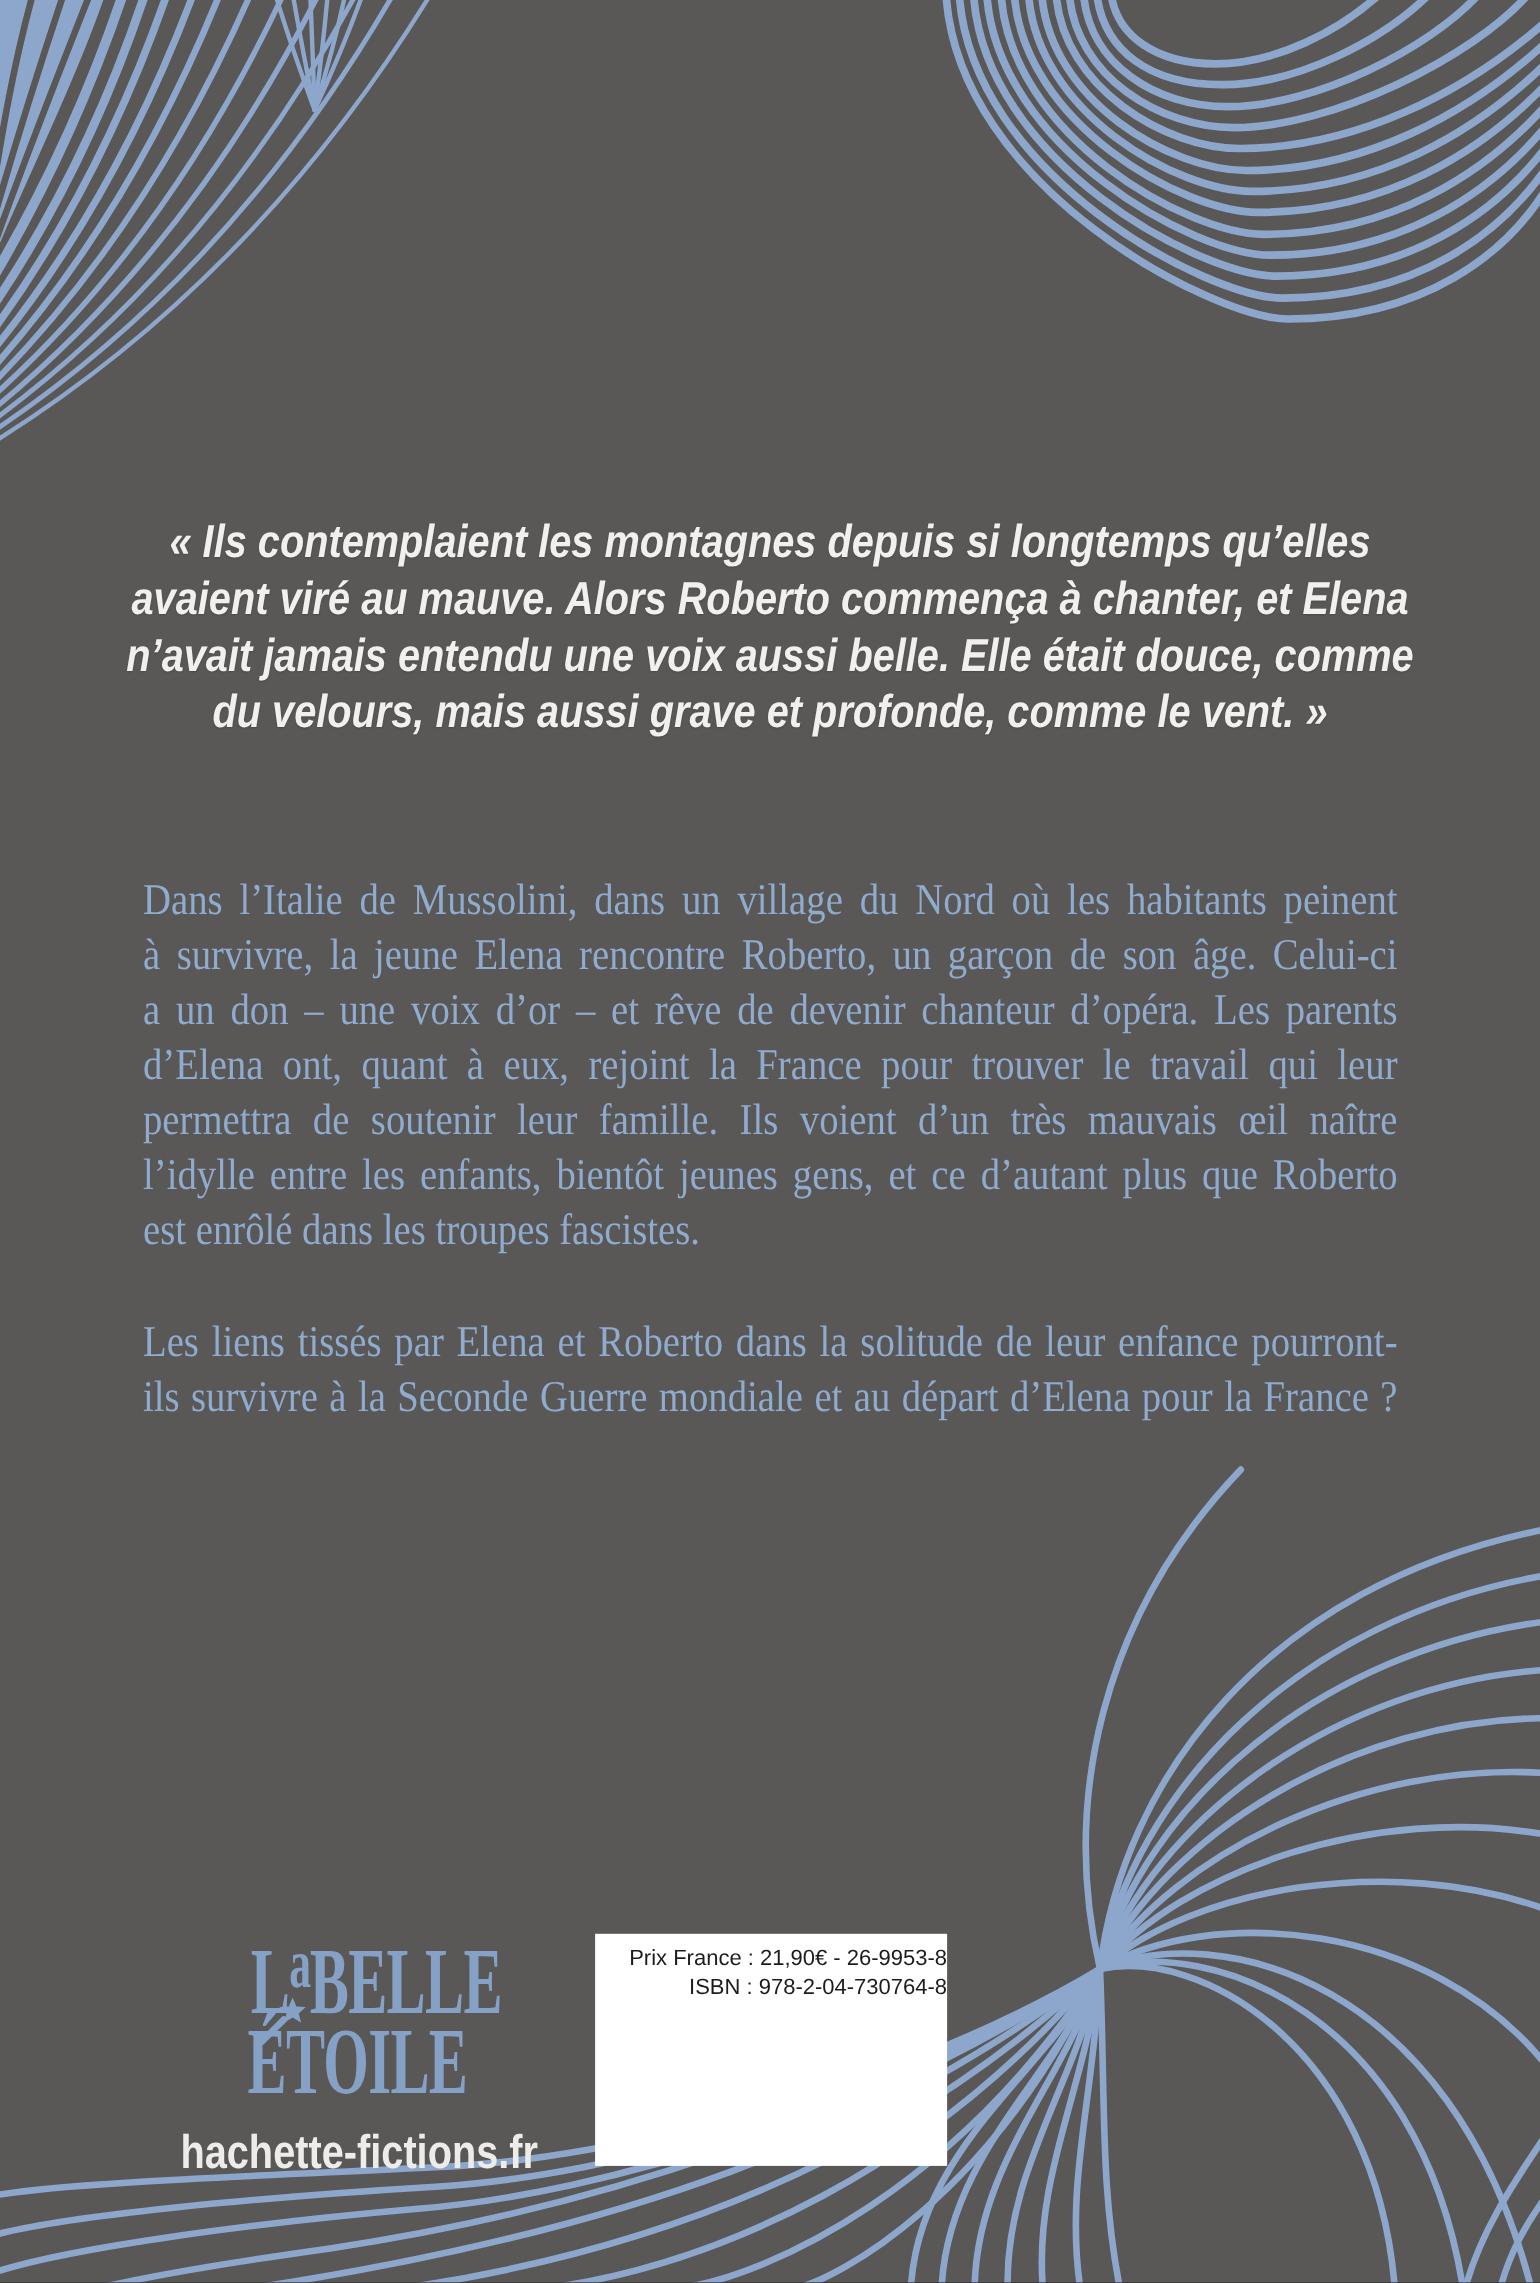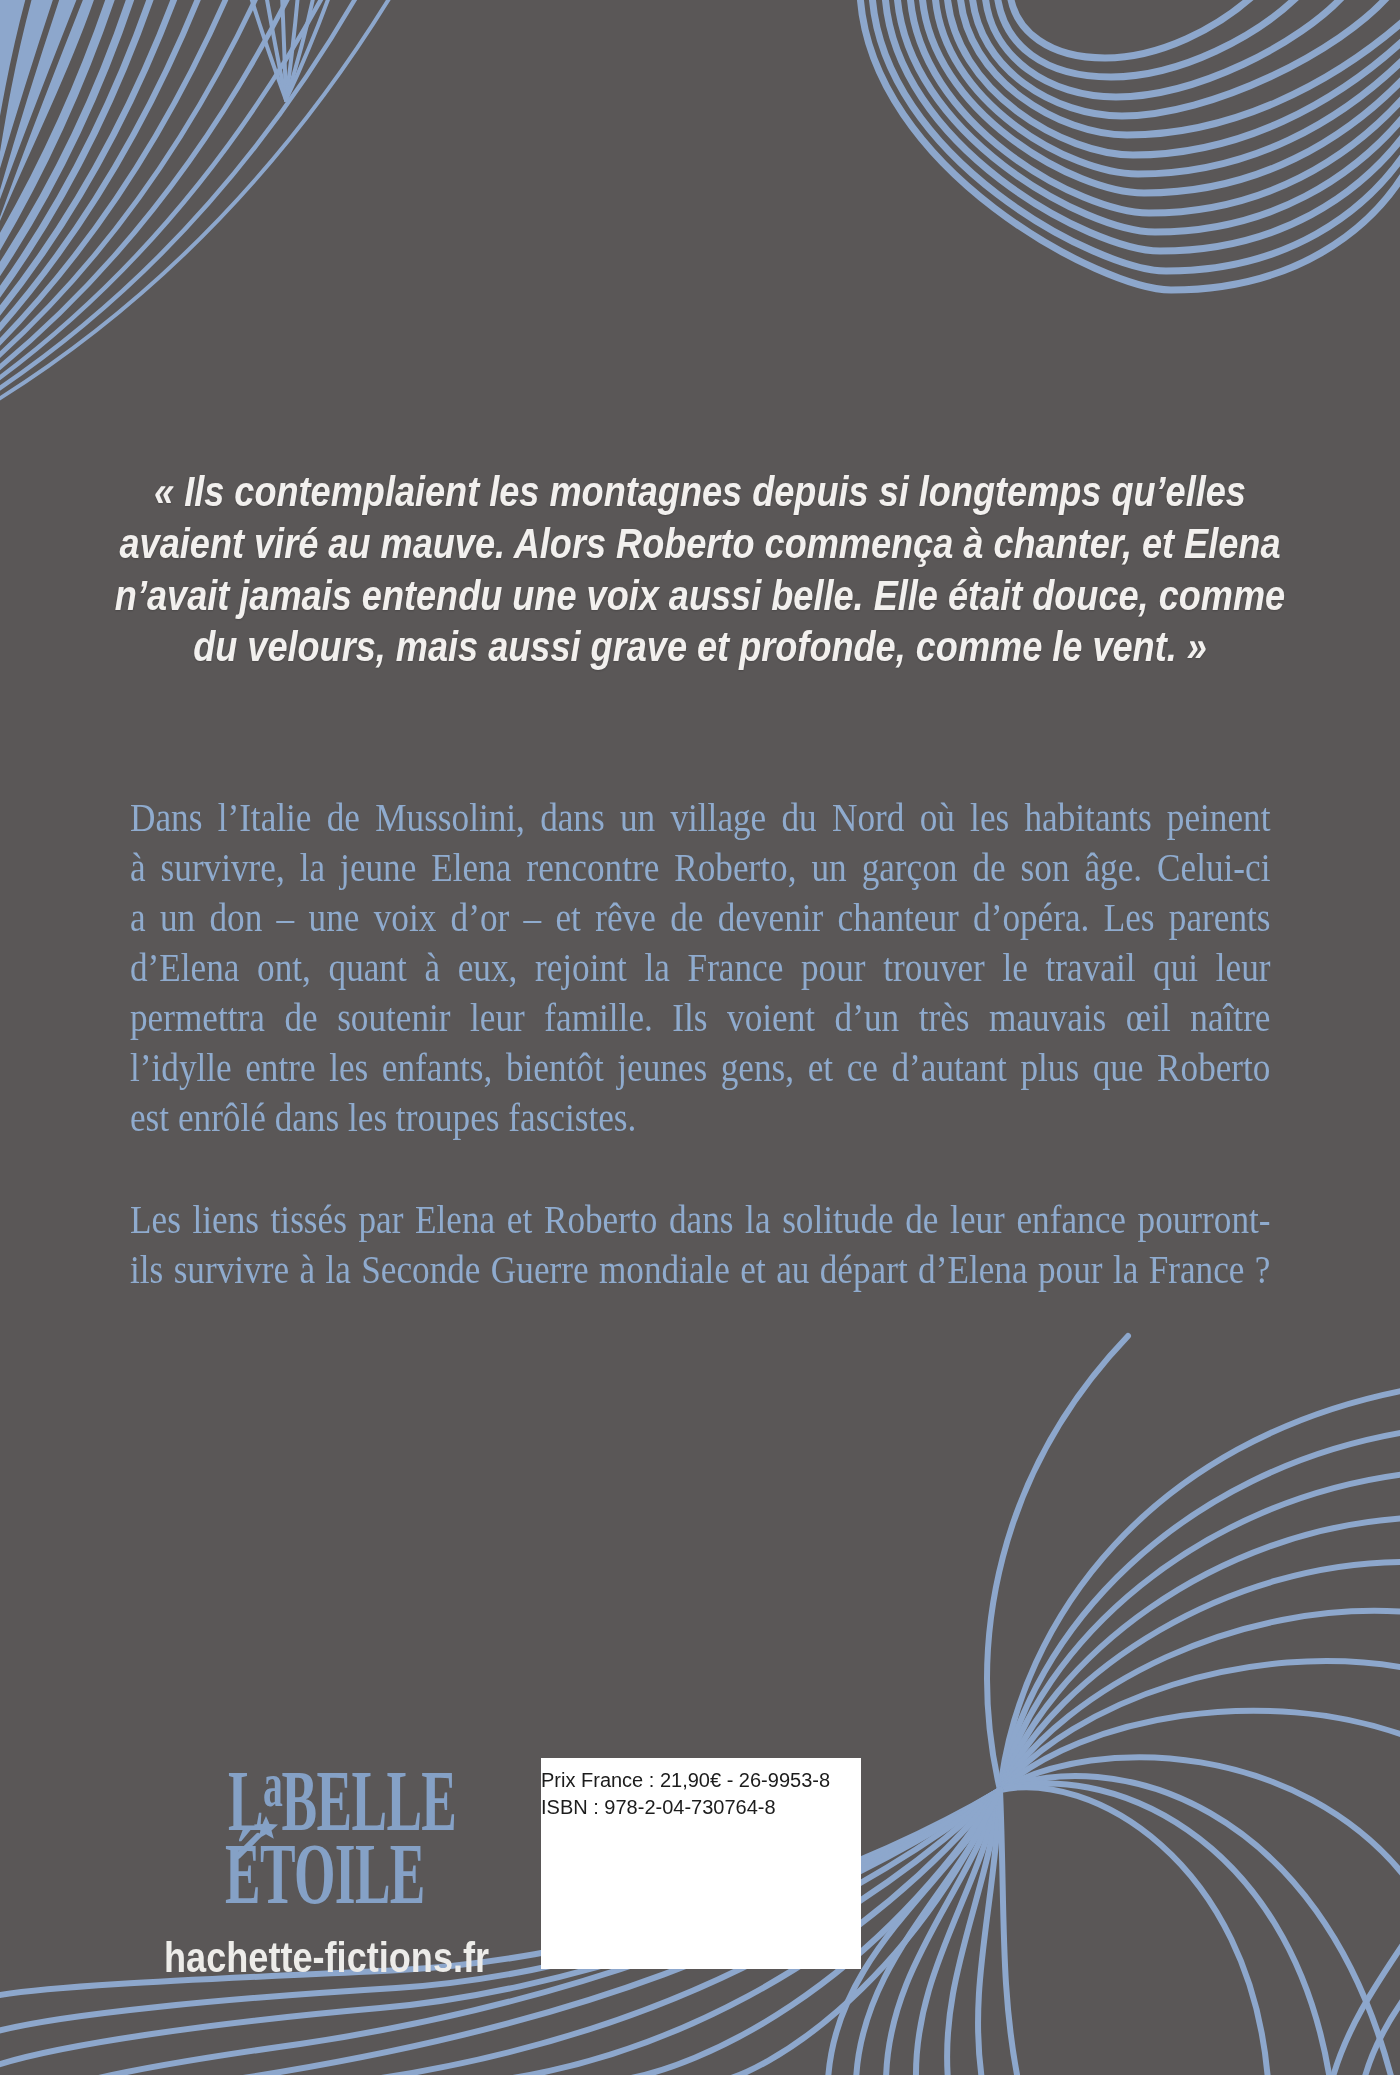--- a/index.html
+++ b/index.html
@@ -86,21 +86,21 @@
     transform-origin:0 0;
     white-space:nowrap;
     z-index:2;
   }
   
   .price-box{
     position:absolute;
     left:541px;top:1758px;width:320px;height:211px;
     background:var(--box-bg);
     z-index:4;
-    text-align:left;
+    text-align:right;
     font-family:"Liberation Sans", sans-serif;
     color:var(--box-text);
   }
   .price-box .bl{
     display:block;
     font-size:20px;line-height:27px;
     white-space:nowrap;
   }
   .price-box .bl:first-child{margin-top:9px;}
 </style>

